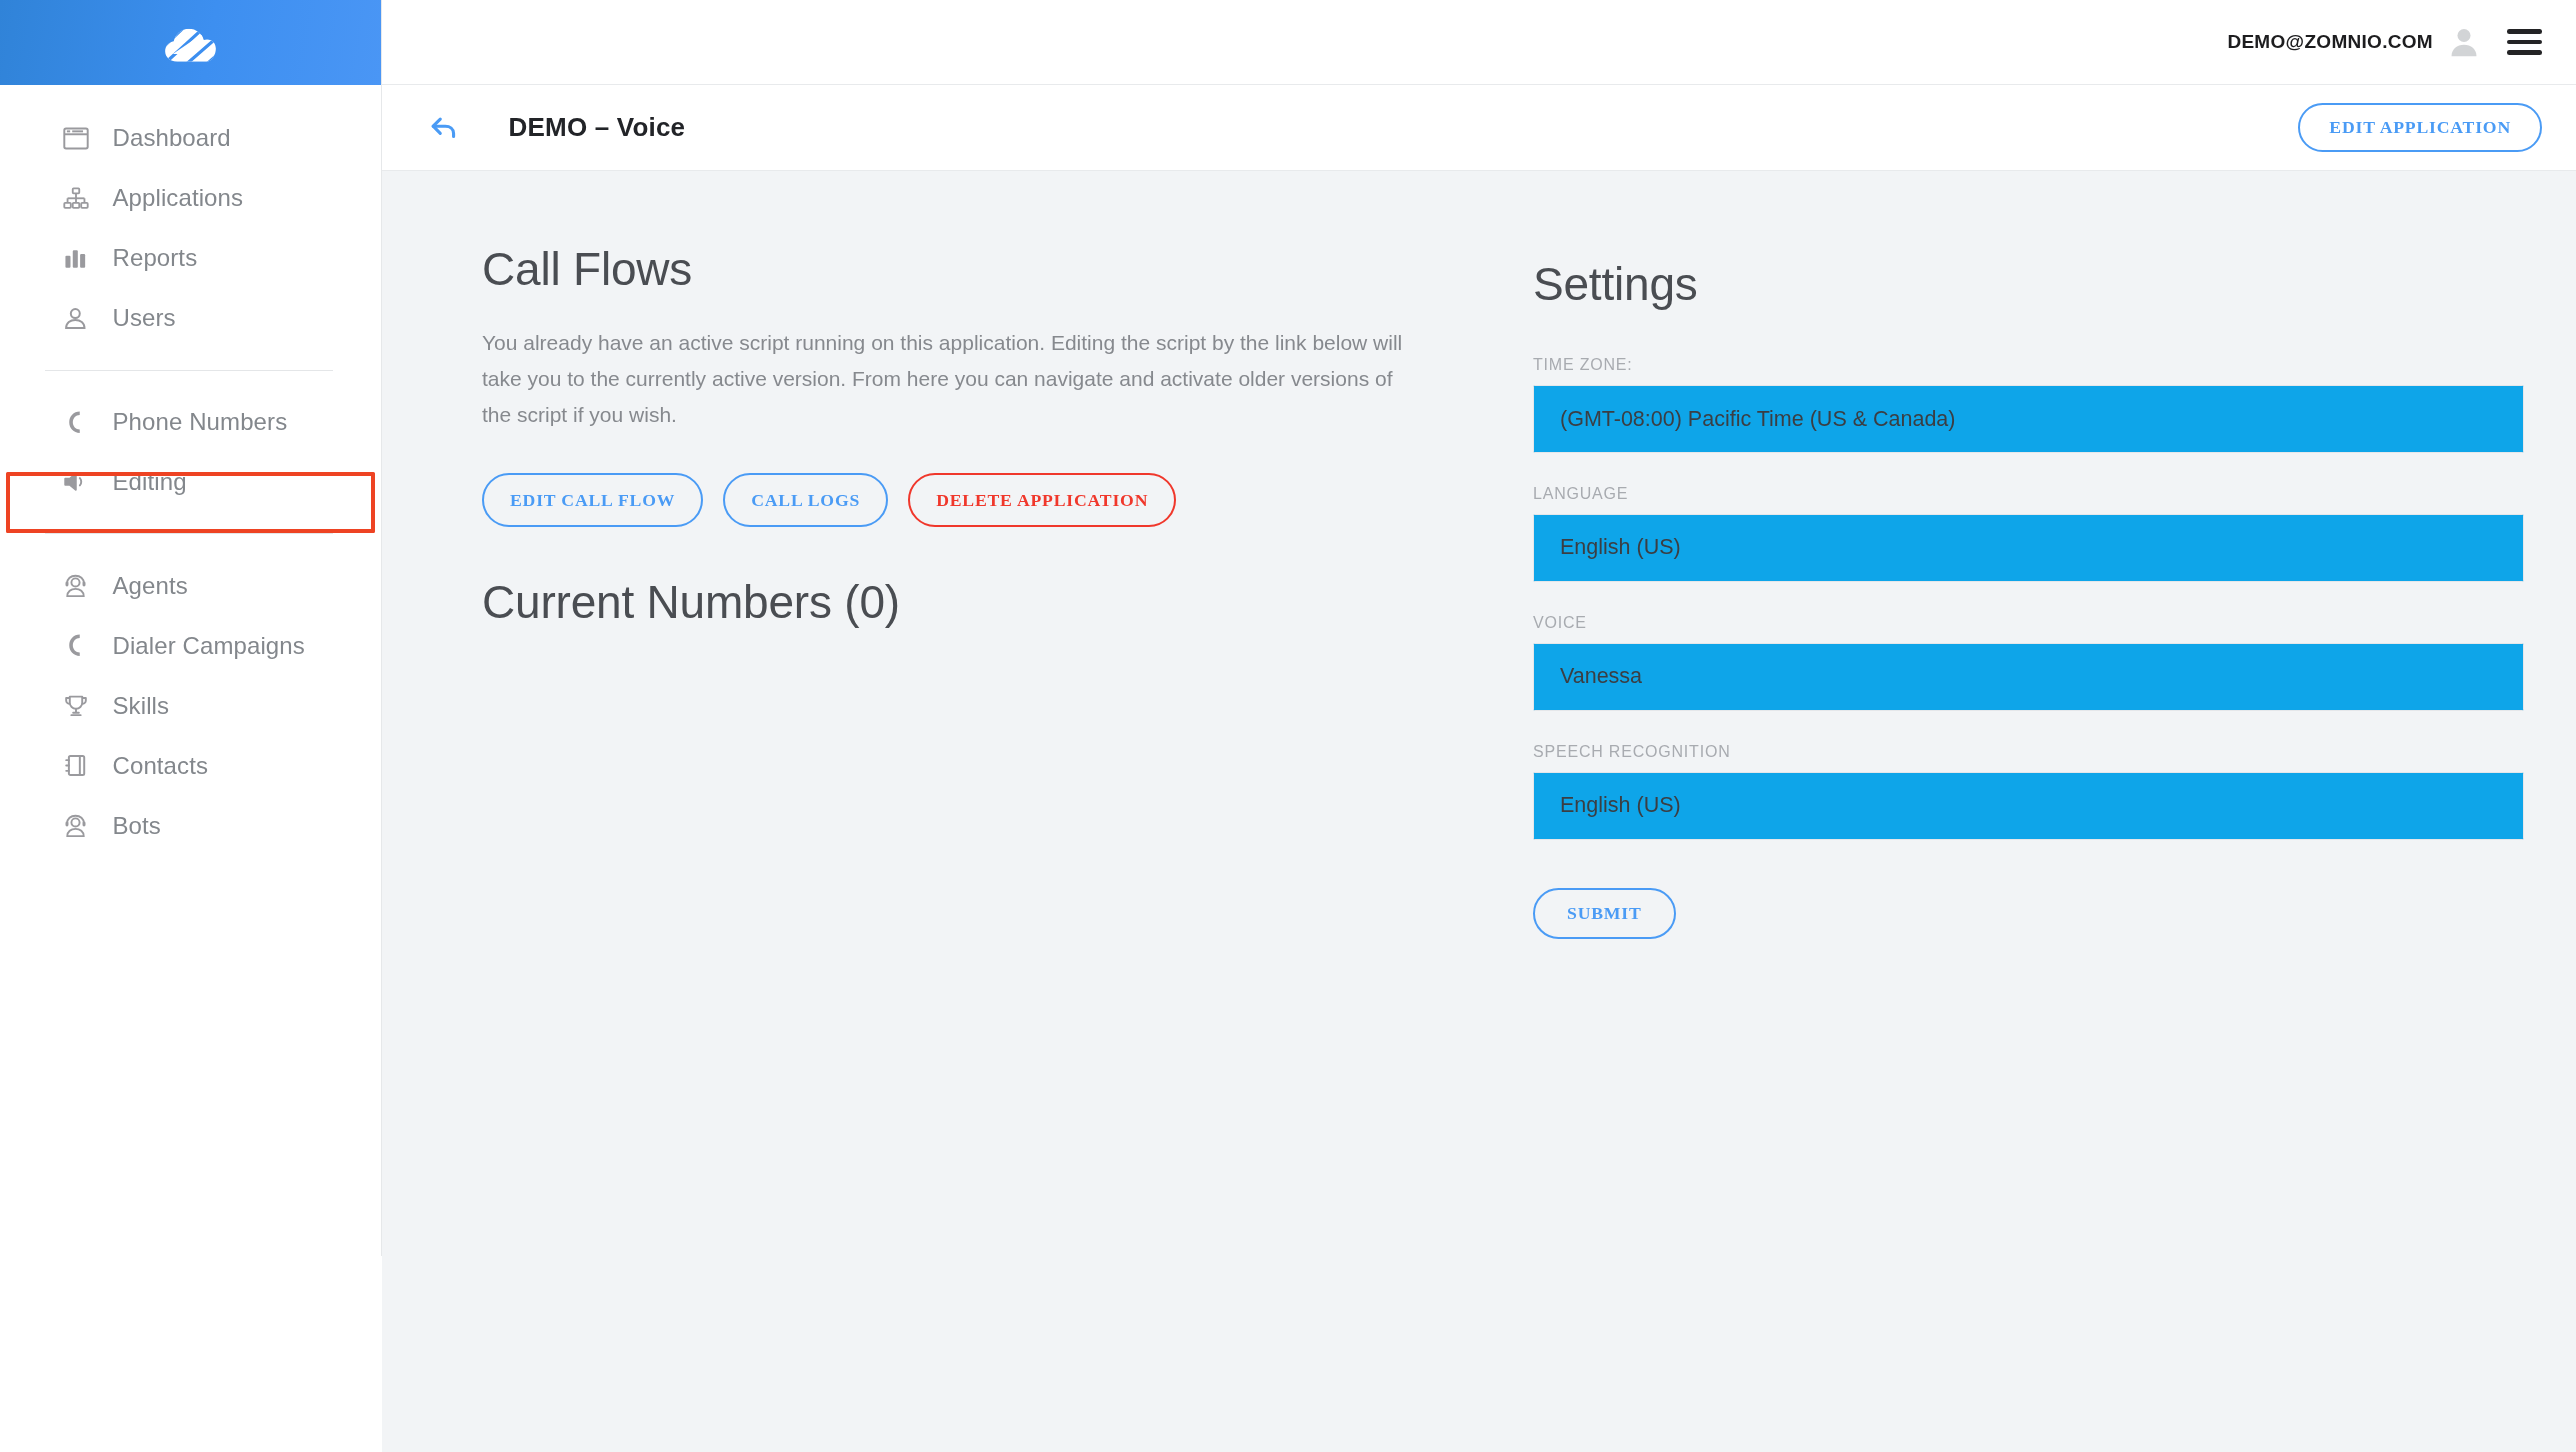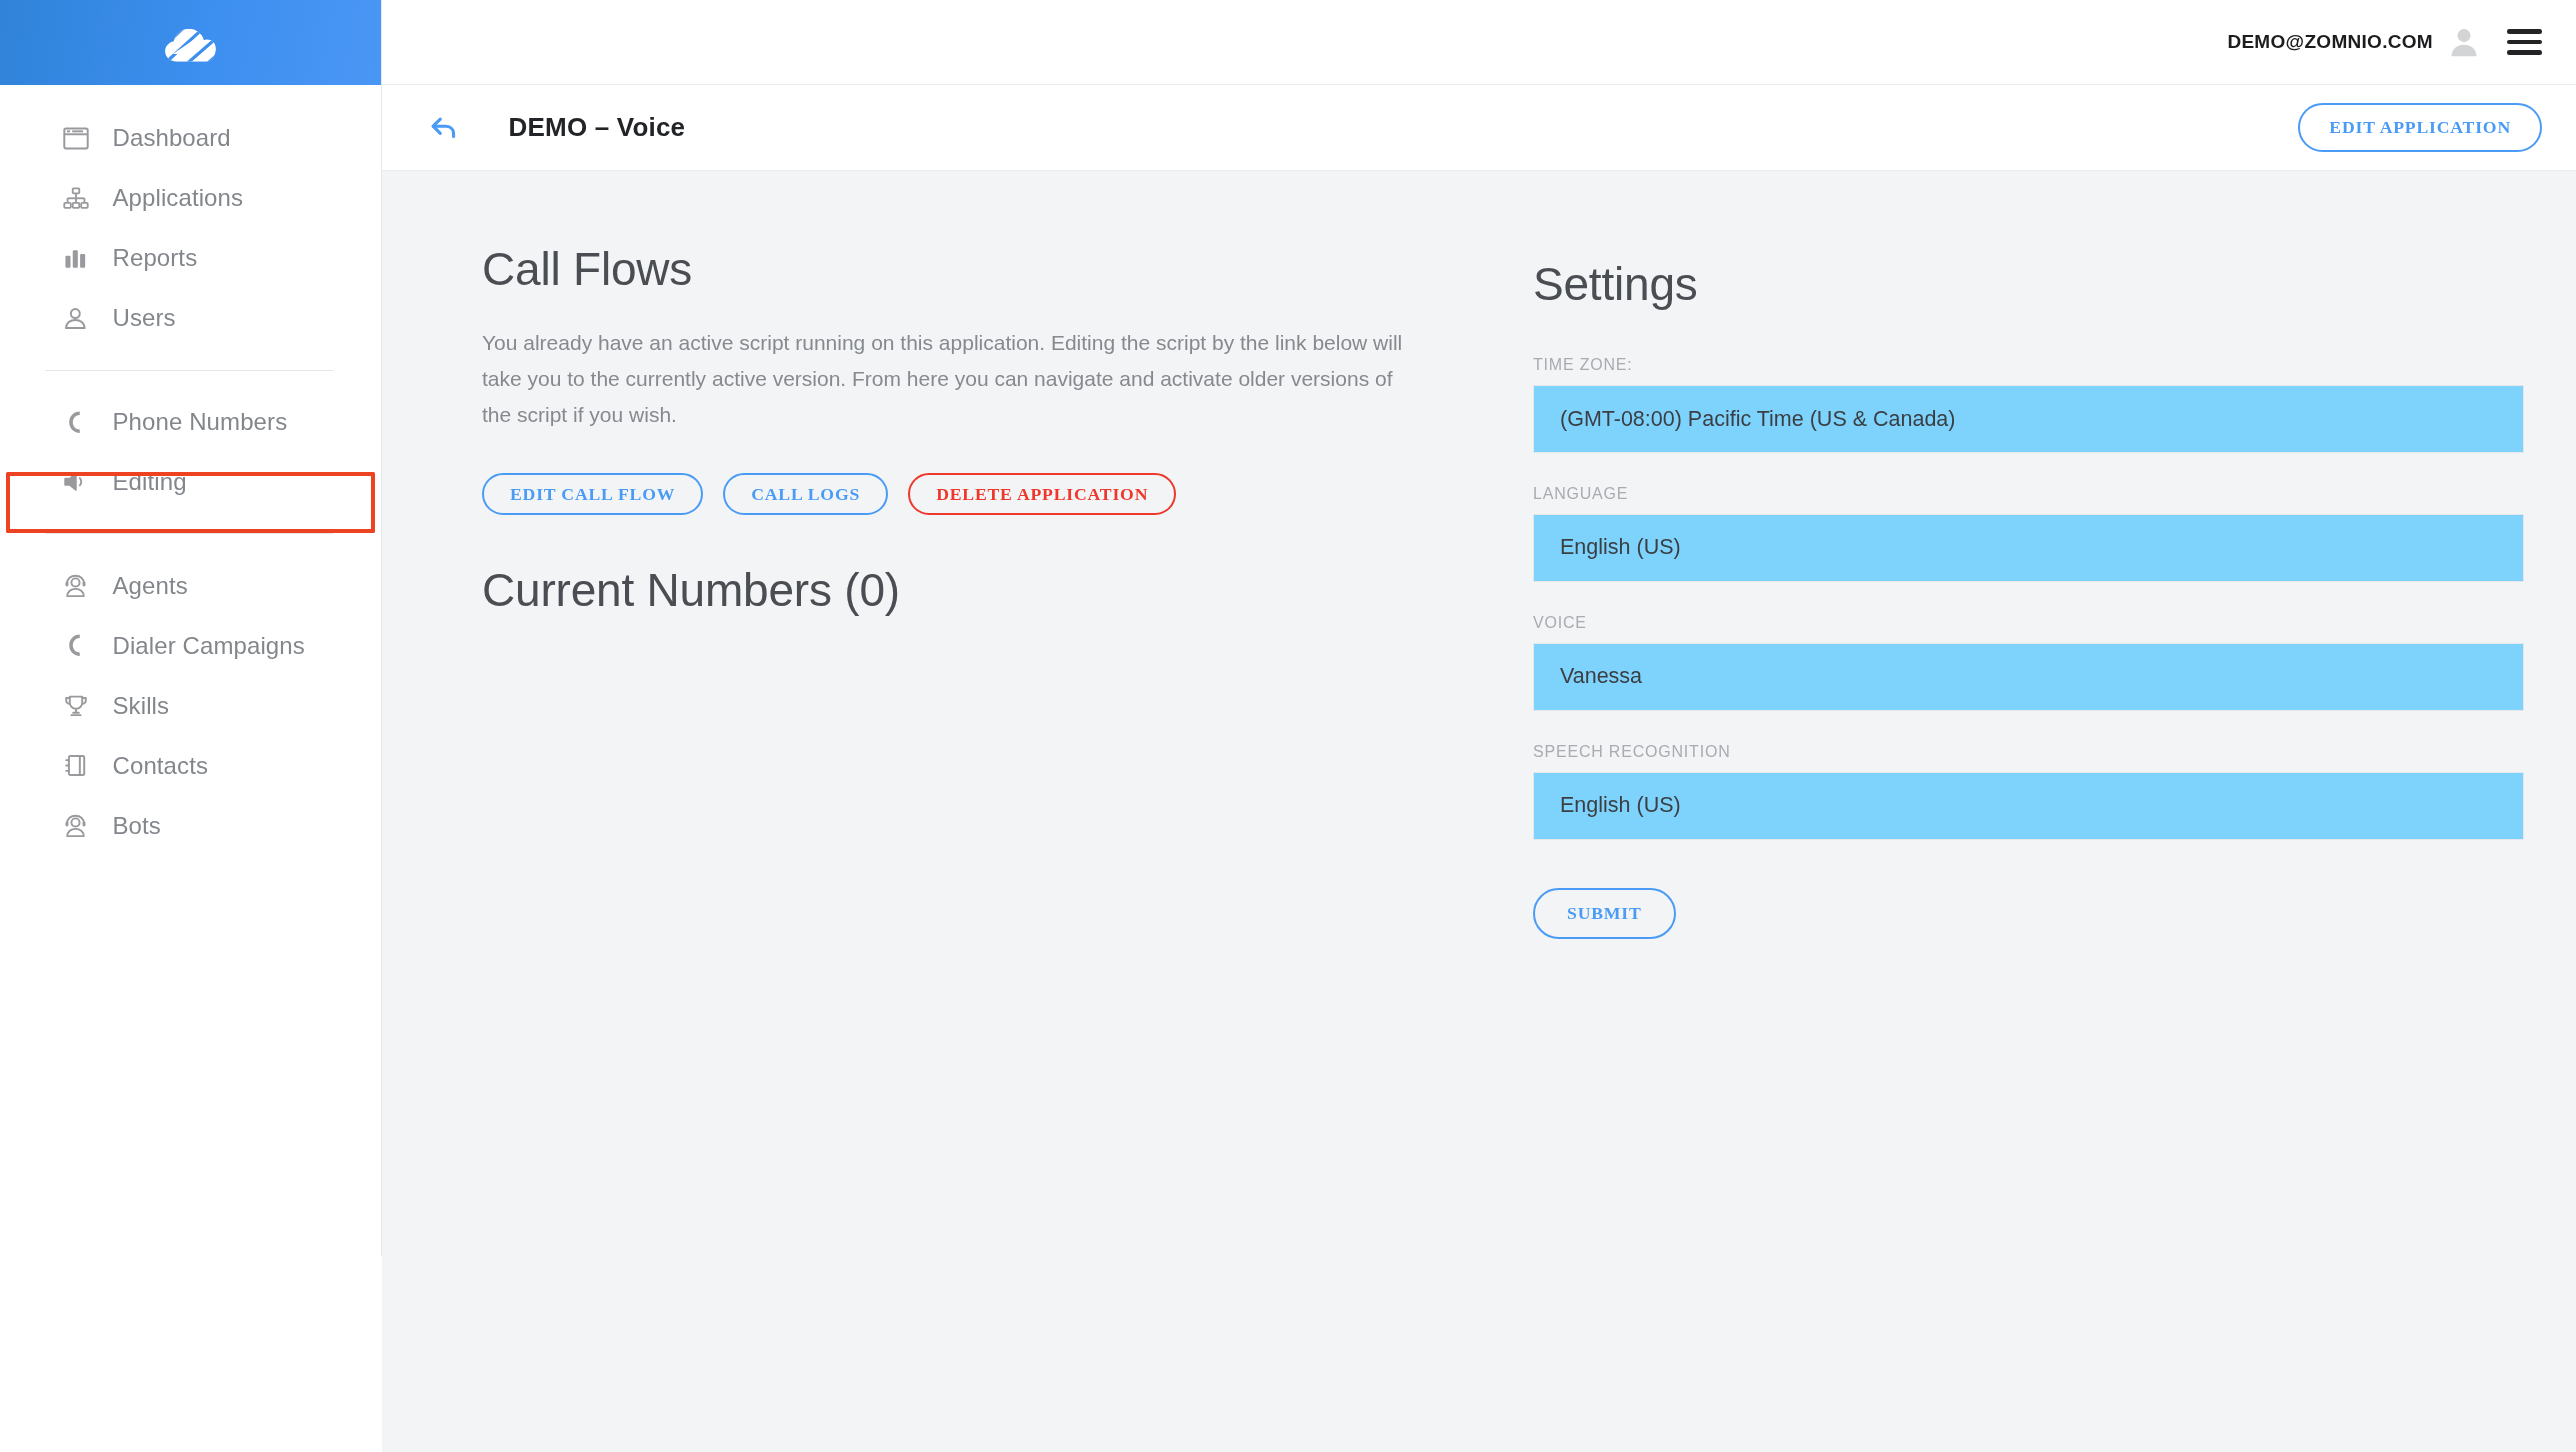--- a/index.html
+++ b/index.html
@@ -113,32 +113,32 @@
 
   .h-light {
     font-size: 46px; font-weight: 300; color: #4a4d52;
     letter-spacing: -0.2px;
   }
   .body-text {
     font-size: 21px; line-height: 1.72; color: #86898e;
     margin-top: 29px; width: 922px; font-weight: 400;
   }
   .btn-row { display: flex; gap: 20px; margin-top: 40px; align-items: center; }
-  .btn-flow { height: 42px; padding: 0 26px; font-size: 17.7px; }
+  .btn-flow { height: 54px; padding: 0 26px; font-size: 17.7px; }
 
   .sub-head { margin-top: 48px; }
 
   .field-group { margin-top: 32px; }
   .field-group:first-of-type { margin-top: 45px; }
   .field-label {
     font-size: 16px; color: #a8abb0; letter-spacing: 0.8px;
     font-weight: 400; margin-bottom: 10.8px;
   }
   .field-box {
-    height: 68px; background: #7dd3fc;
+    height: 68px; background: #0ea5e9;
     border: 0.8px solid #e5e7ea;
     border-radius: 1.5px;
     display: flex; align-items: center;
     padding-left: 26px;
     font-size: 21.5px; color: #3b3e43;
     cursor: pointer;
   }
   .btn-submit { height: 51px; padding: 0 32px; font-size: 17.7px; margin-top: 48px; }
 </style>
 </head>

